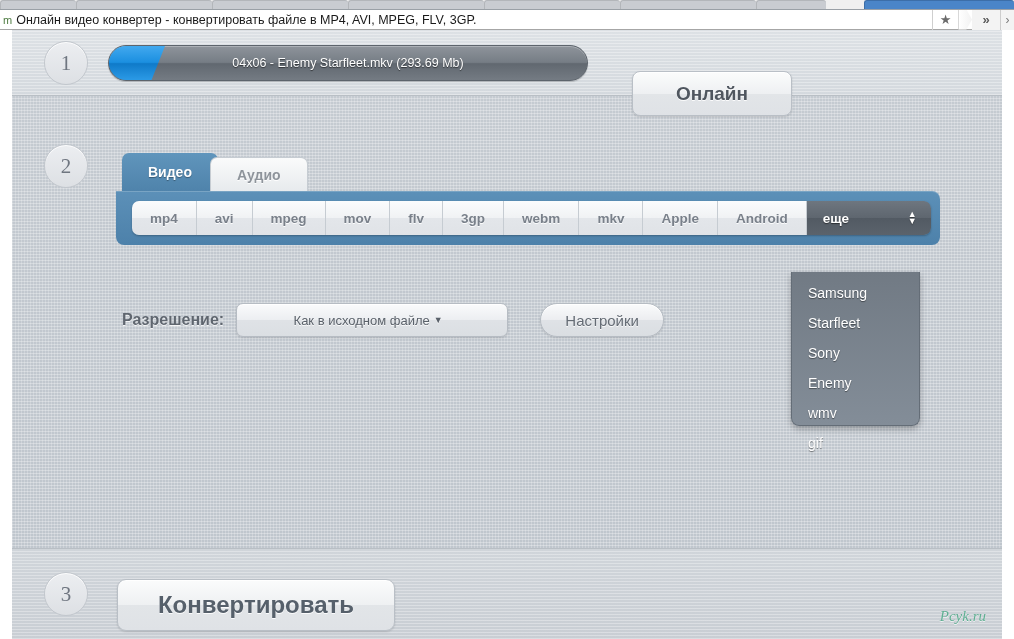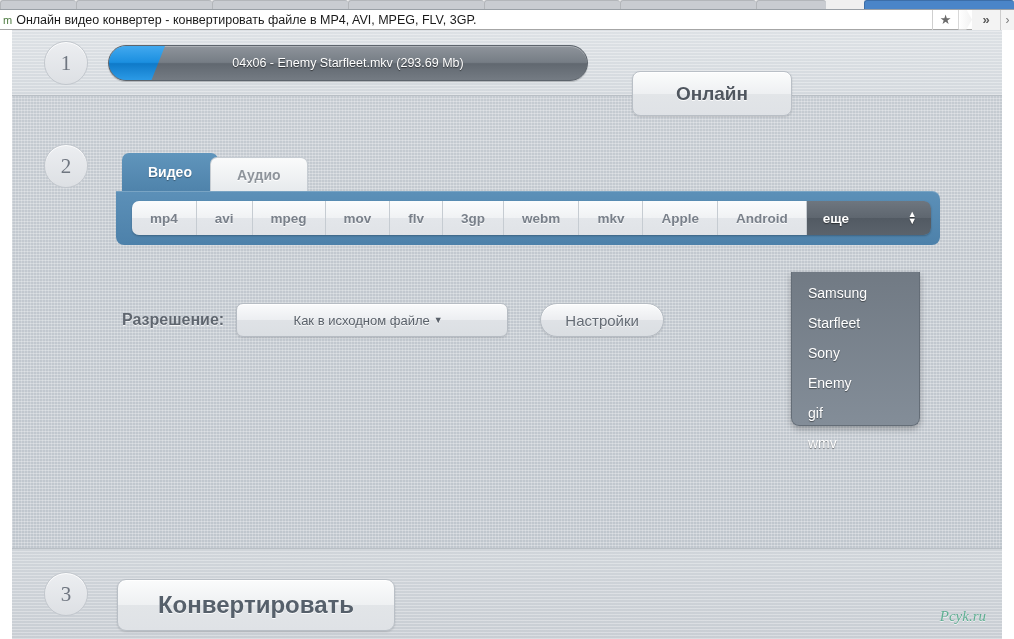--- a/index.html
+++ b/index.html
@@ -411,22 +411,22 @@
             </span>
           </div>
         </div>
       </div>
 
       <div id="more-dropdown">
         <div class="dd-item">Samsung</div>
         <div class="dd-item">Starfleet</div>
         <div class="dd-item">Sony</div>
         <div class="dd-item">Enemy</div>
+        <div class="dd-item">wmv</div>
         <div class="dd-item">gif</div>
-        <div class="dd-item">wmv</div>
       </div>
 
       <div id="resolution-row">
         <span id="resolution-label">Разрешение:</span>
         <div id="resolution-select">
           <span>Как в исходном файле</span>
           <span id="resolution-caret">▼</span>
         </div>
         <div id="settings-button">Настройки</div>
       </div>

